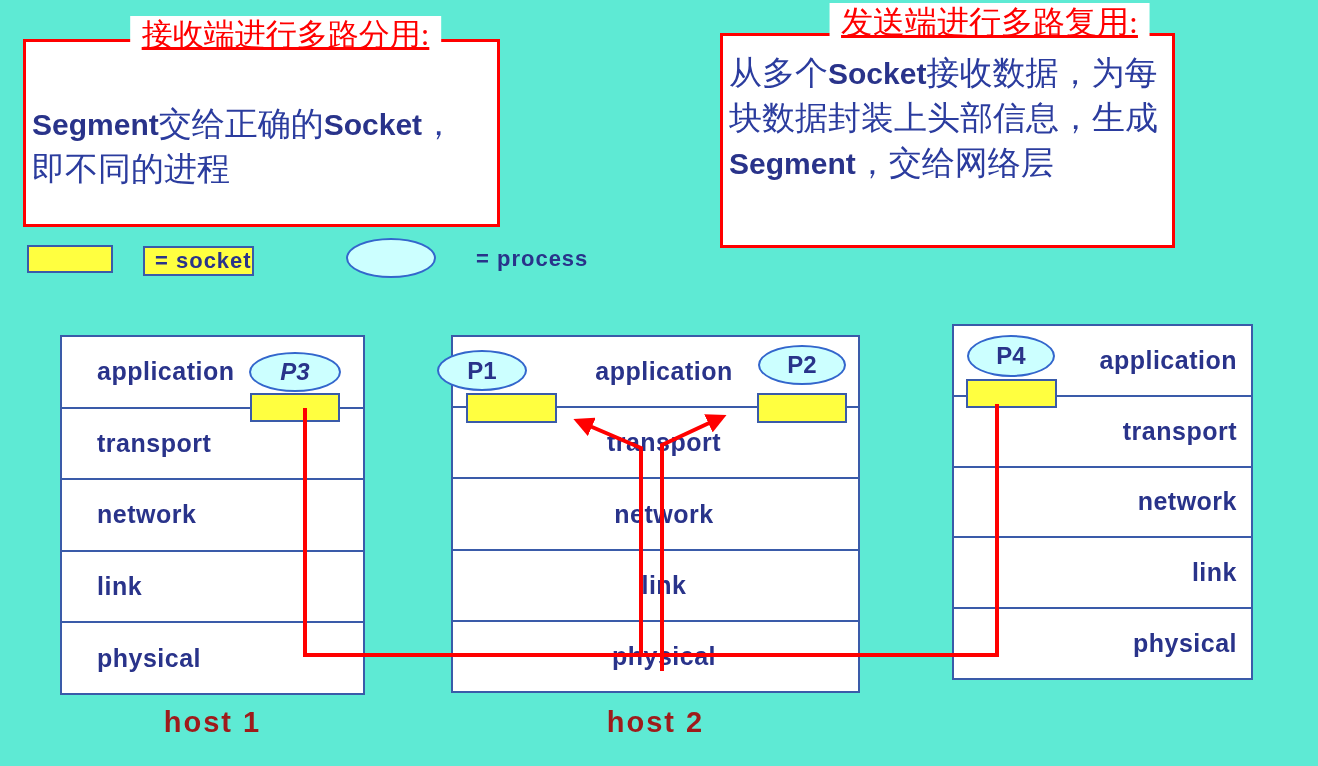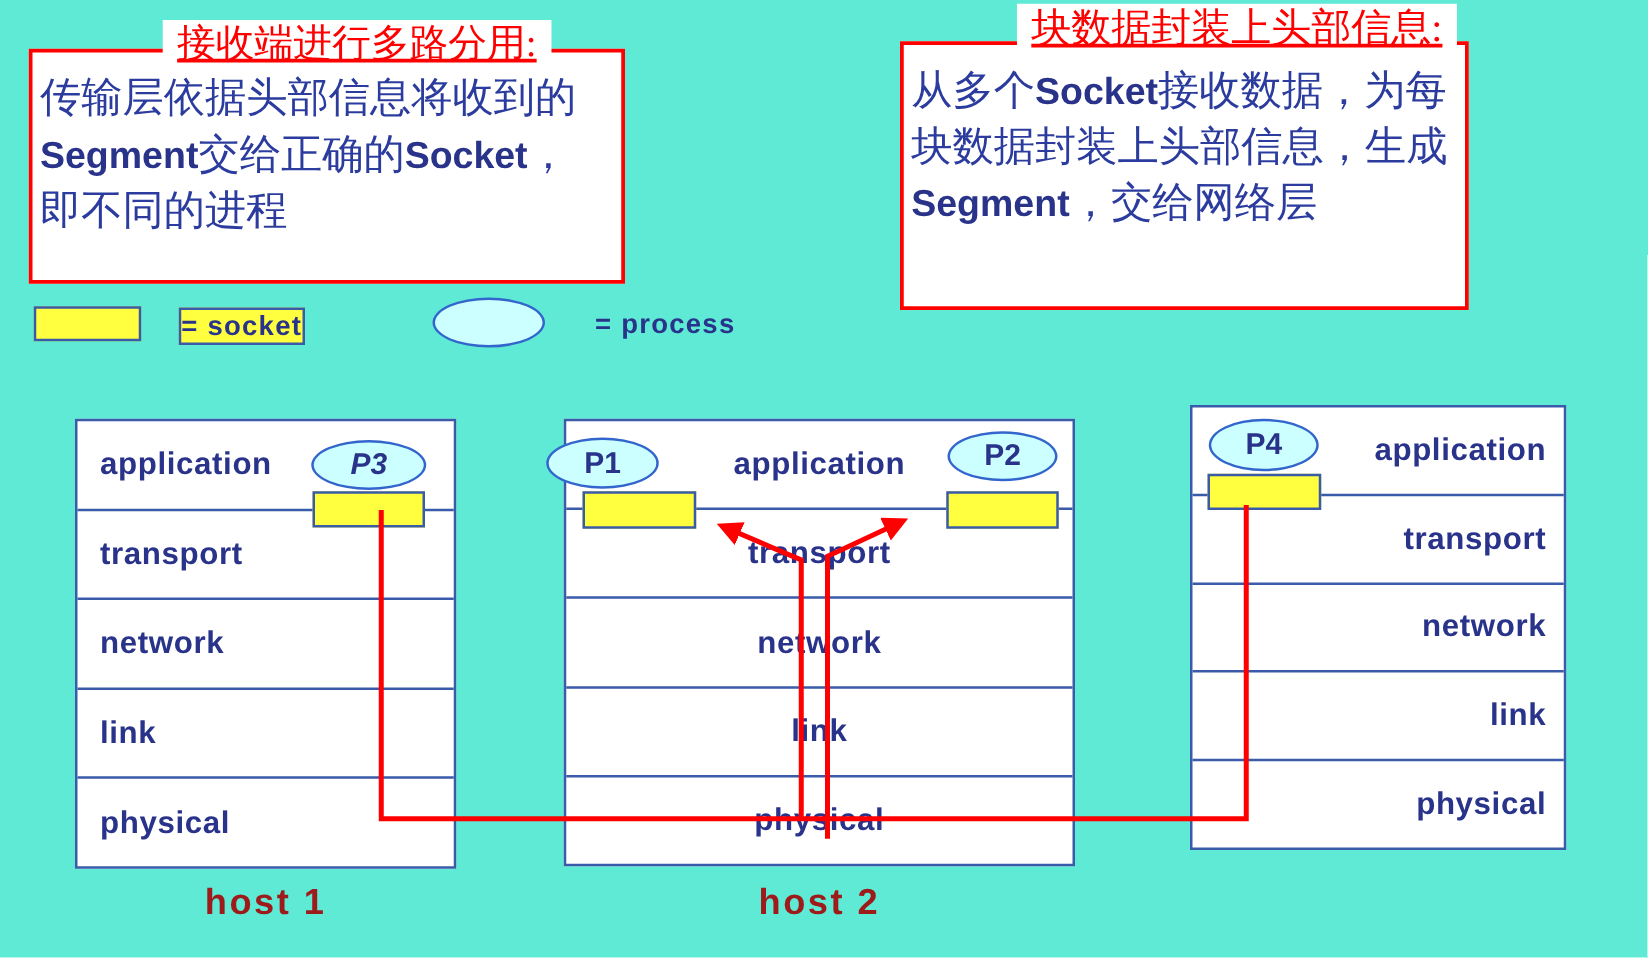--- a/index.html
+++ b/index.html
@@ -36,36 +36,36 @@
   }
   .legend-ellipse{
     position:absolute;left:346px;top:238px;width:90px;height:40px;box-sizing:border-box;
     background:var(--process_fill,#CCFFFF);border:2px solid var(--process_border,#3366CC);
     border-radius:50%;
   }
   .legend-label{
     position:absolute;top:246px;font-weight:bold;font-size:22px;color:var(--navy,#29338A);
     letter-spacing:1px;
   }
-  .legend-label.socket{left:143px;}
+  .legend-label.socket{left:143px;padding-left:10px;}
   .legend-label.process{left:476px;}
   
   .host{
     position:absolute;box-sizing:border-box;border:2px solid var(--border_blue,#3A5BA9);
     display:flex;flex-direction:column;background:#ffffff;
   }
   .host.h1{left:60px;top:335px;width:305px;height:360px;}
   .host.h2{left:451px;top:335px;width:409px;height:358px;}
   .host.h3{left:952px;top:324px;width:301px;height:356px;}
   .layer-row{flex:1;display:flex;align-items:center;border-top:2px solid var(--border_blue,#3A5BA9);}
   .layer-row.first{border-top:none;}
   .h1 .layer-row{justify-content:flex-start;padding-left:18px;}
   .h2 .layer-row{justify-content:center;}
   .h3 .layer-row{justify-content:flex-end;padding-right:14px;}
-  .layer-label{font-weight:bold;font-size:25px;color:var(--navy,#29338A);letter-spacing:0.5px;}
+  .layer-label{font-weight:bold;font-size:25px;color:var(--navy,#29338A);letter-spacing:0.5px;margin-left:17px;}
   .host-name{
     position:absolute;text-align:center;font-weight:bold;font-size:29px;
     color:var(--dark_red,#9E1B1B);letter-spacing:2px;
   }
   .host-name.n1{left:60px;width:305px;top:706px;}
   .host-name.n2{left:451px;width:409px;top:706px;}
   .host-name.n3{left:952px;width:301px;top:706px;}
   
   .proc{
     position:absolute;box-sizing:border-box;border-radius:50%;
@@ -91,28 +91,28 @@
   .arrowhead-fill{fill:var(--red,#FF0000);}
 </style>
 </head>
 <body>
 
 <div class="stage">
 
   <section class="info-box demux">
     <span class="info-title">接收端进行多路分用:</span>
     <div class="info-body">
-      <span>传输层依据头部信息将收到的</span><br>
+      <br>
       <b>Segment</b><span>交给正确的</span><b>Socket</b><span>，</span><br>
       <span>即不同的进程</span>
     </div>
   </section>
 
   <section class="info-box mux">
-    <span class="info-title">块数据封装上头部信息:</span>
+    <span class="info-title">发送端进行多路复用:</span>
     <div class="info-body">
       <span>从多个</span><b>Socket</b><span>接收数据，为每</span><br>
       <span>块数据封装上头部信息，生成</span><br>
       <b>Segment</b><span>，交给网络层</span>
     </div>
   </section>
 
   <div class="legend-swatch"></div>
   <span class="legend-label socket">= socket</span>
   <div class="legend-ellipse"></div>

